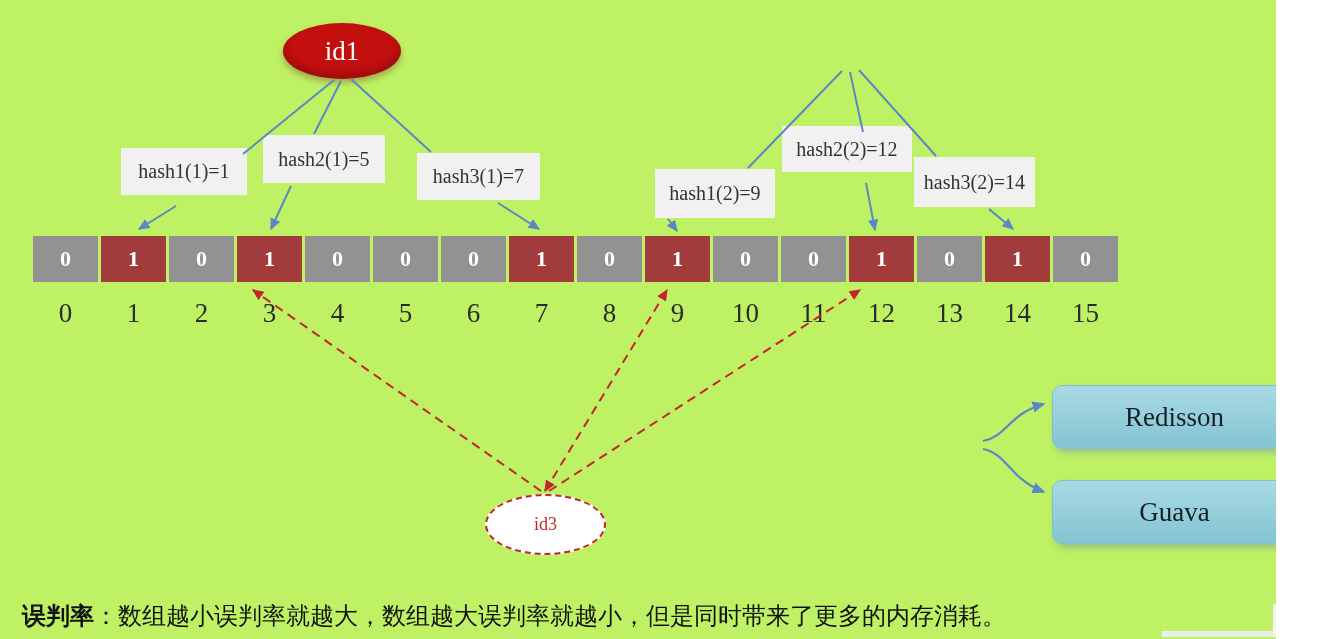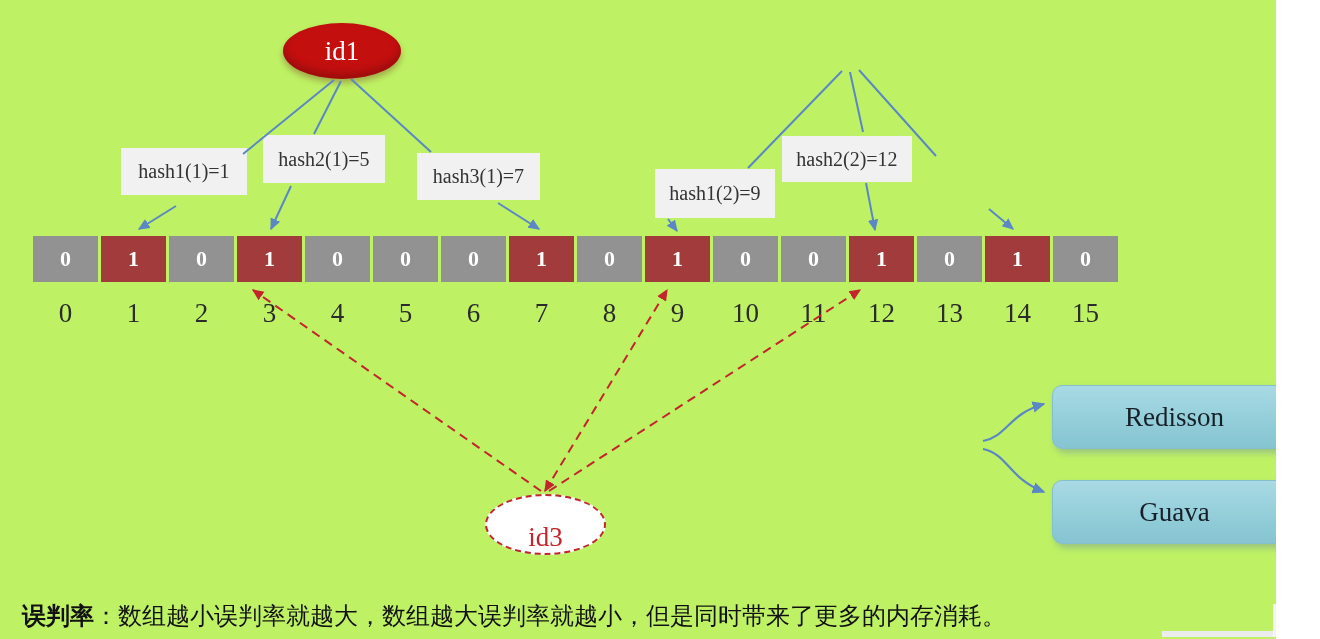--- a/index.html
+++ b/index.html
@@ -26,36 +26,36 @@
 
   .hash-label{
     position:absolute;background:var(--label-bg);color:#333;
     display:flex;align-items:center;justify-content:center;
     font-size:20px;z-index:3;
   }
   .hl-1{left:121px;top:148px;width:126px;height:47px;}
   .hl-2{left:263px;top:135px;width:122px;height:48px;}
   .hl-3{left:417px;top:153px;width:123px;height:47px;}
   .hl-4{left:655px;top:169px;width:120px;height:49px;}
-  .hl-5{left:782px;top:136px;width:130px;height:46px;}
+  .hl-5{left:782px;top:126px;width:130px;height:46px;}
   .hl-6{left:914px;top:157px;width:121px;height:50px;}
 
   .bit-row{position:absolute;left:33px;top:236px;width:1085px;height:46px;display:flex;gap:3px;z-index:2;}
   .bit-cell{
     flex:1;background:var(--bit-off);color:#fff;display:flex;align-items:center;justify-content:center;
     font-size:22px;font-weight:bold;
   }
   .bit-cell.on{background:var(--bit-on);}
   .index-row{position:absolute;left:33px;top:296px;width:1085px;height:34px;display:flex;gap:3px;z-index:2;}
   .bit-index{flex:1;display:flex;align-items:center;justify-content:center;font-size:27px;color:#2b2b2b;}
 
   .node-id3{
     position:absolute;left:485px;top:494px;width:117px;height:57px;border-radius:50%;
     border:2.5px dashed var(--dashed-red);color:var(--dashed-red);
-    display:flex;align-items:flex-end;justify-content:center;font-size:27px;background:#fff;z-index:4;
+    display:flex;align-items:center;justify-content:center;font-size:18px;background:#fff;z-index:4;
   }
   .id3-note{position:absolute;left:636px;top:506px;font-size:29px;color:var(--note-red);z-index:3;}
 
   .impl-label{position:absolute;left:758px;top:429px;font-size:25px;color:#3c3c3c;z-index:3;}
   .impl-box{
     position:absolute;left:1052px;width:243px;height:62px;border-radius:10px;
     background:linear-gradient(180deg,#a9dae5 0%,var(--option-blue) 55%,#86c4d2 100%);
     border:1px solid #85bfcd;
     box-shadow:3px 4px 6px rgba(120,150,160,.5);
     display:flex;align-items:center;justify-content:center;
@@ -121,20 +121,21 @@
 
   <div class="node node-id1">
     <span>id1</span>
   </div>
 
   <div class="hash-label hl-1">hash1(1)=1</div>
   <div class="hash-label hl-2">hash2(1)=5</div>
   <div class="hash-label hl-3">hash3(1)=7</div>
   <div class="hash-label hl-4">hash1(2)=9</div>
   <div class="hash-label hl-5">hash2(2)=12</div>
+  <div class="hash-label hl-6">hash3(2)=14</div>
 
   <div class="bit-row">
     <div class="bit-cell">0</div>
     <div class="bit-cell on">1</div>
     <div class="bit-cell">0</div>
     <div class="bit-cell on">1</div>
     <div class="bit-cell">0</div>
     <div class="bit-cell">0</div>
     <div class="bit-cell">0</div>
     <div class="bit-cell on">1</div>

